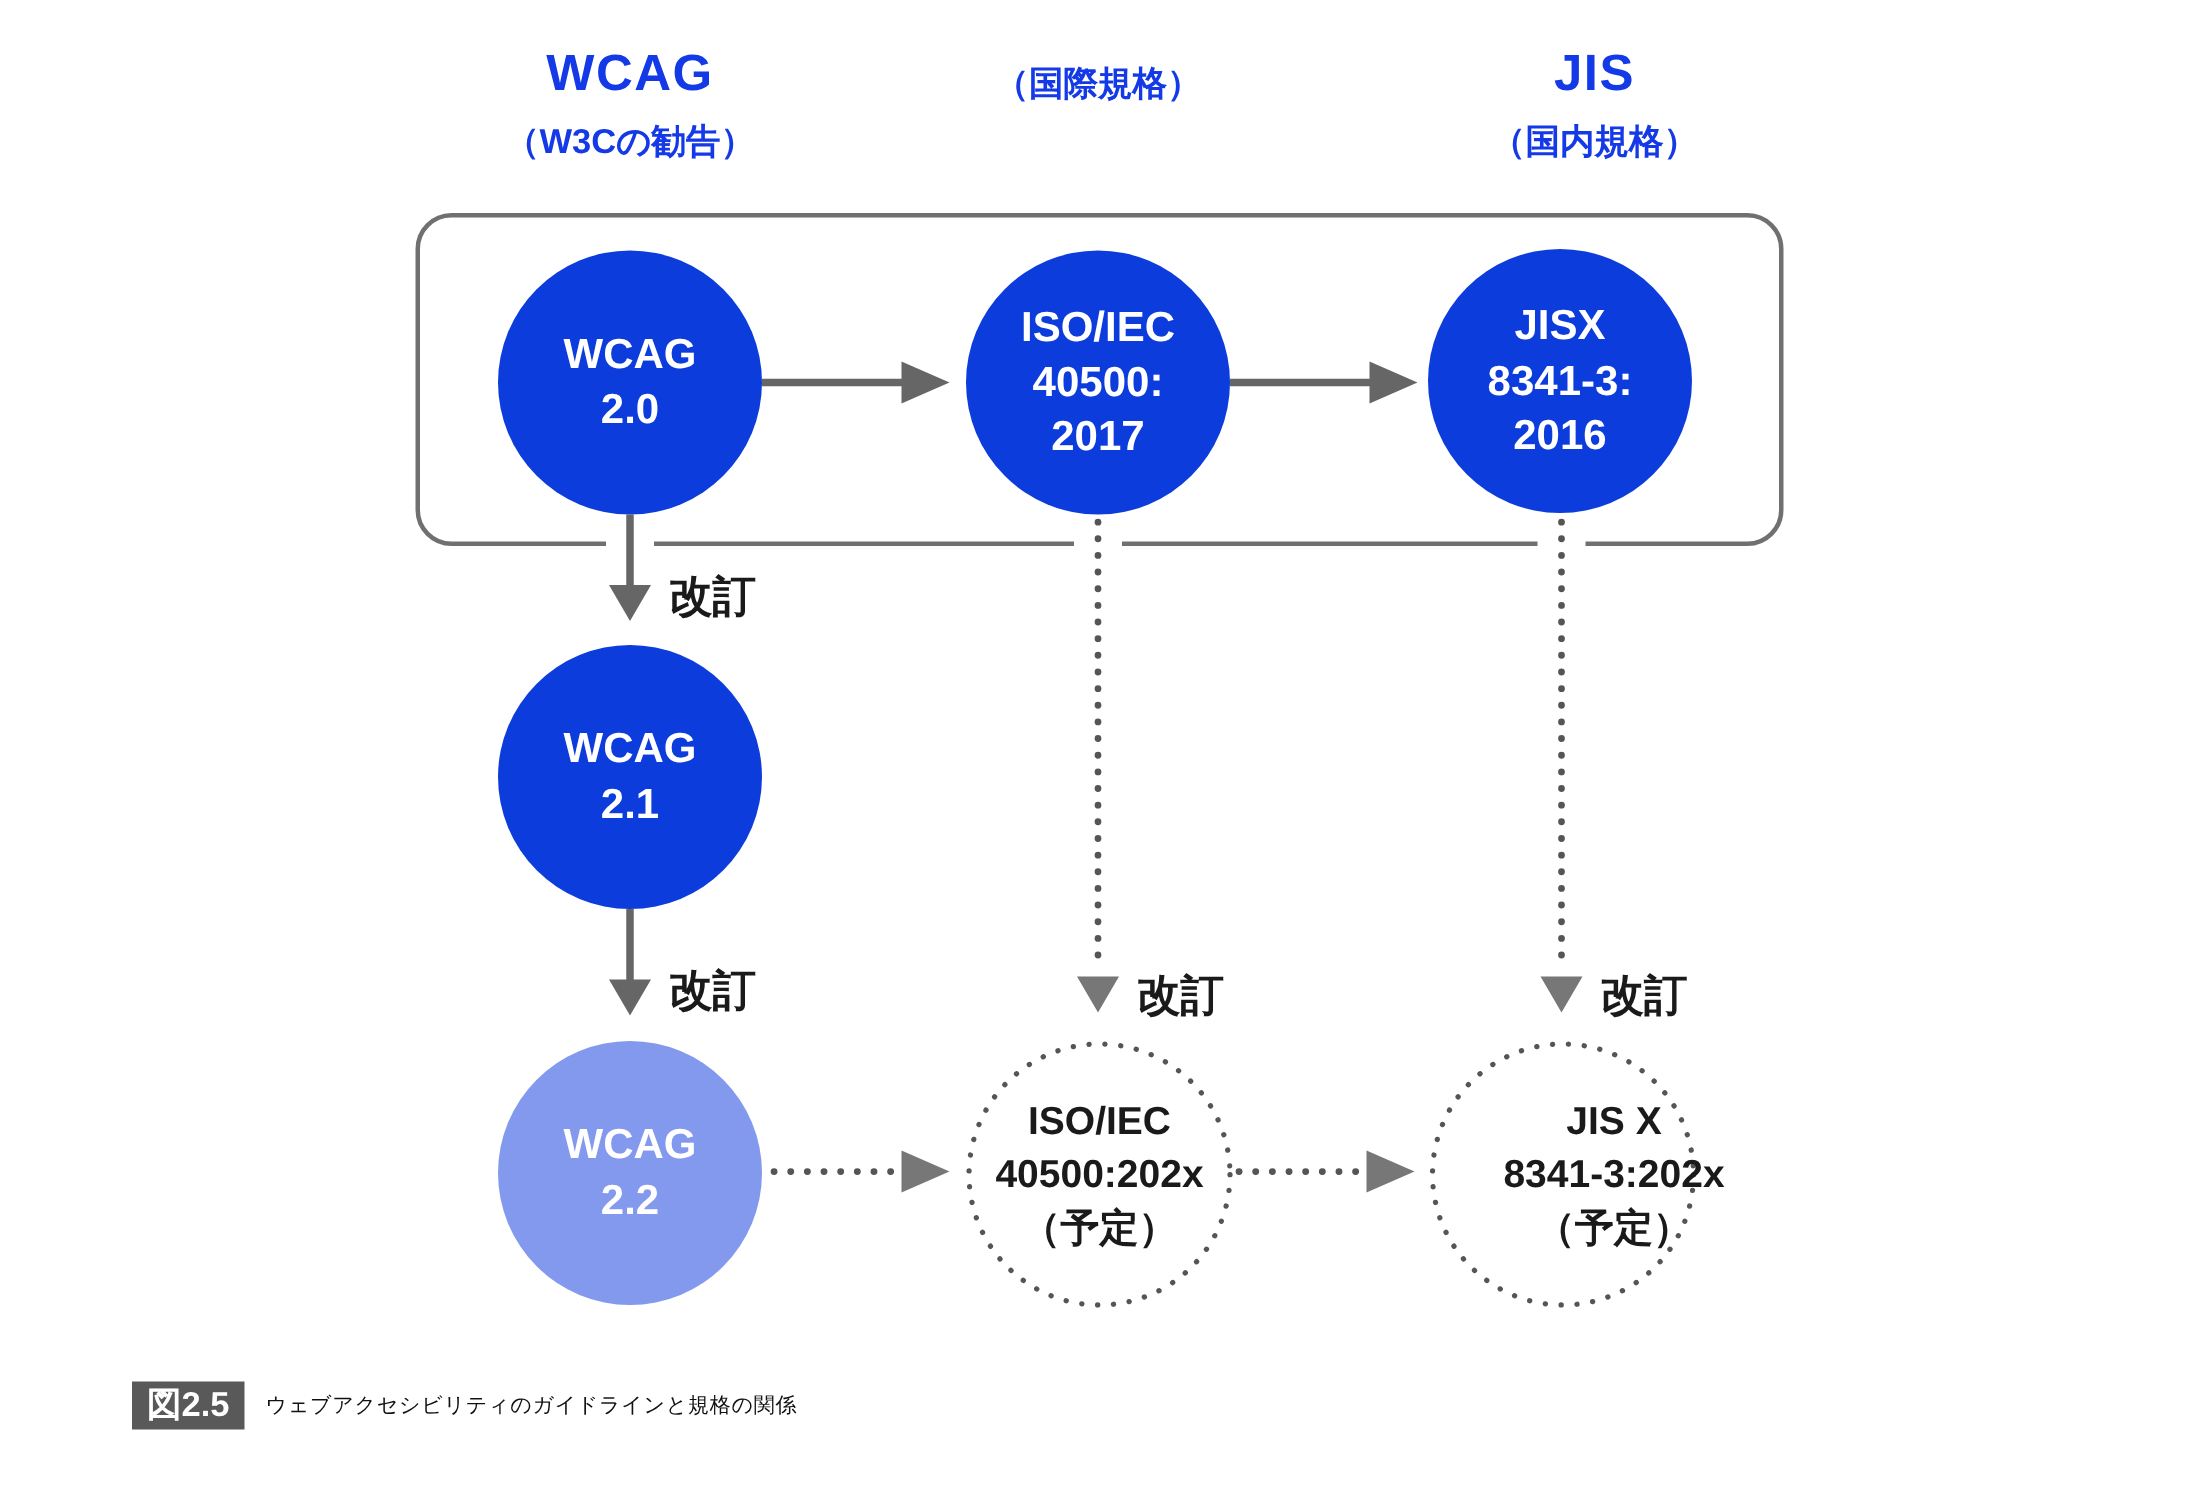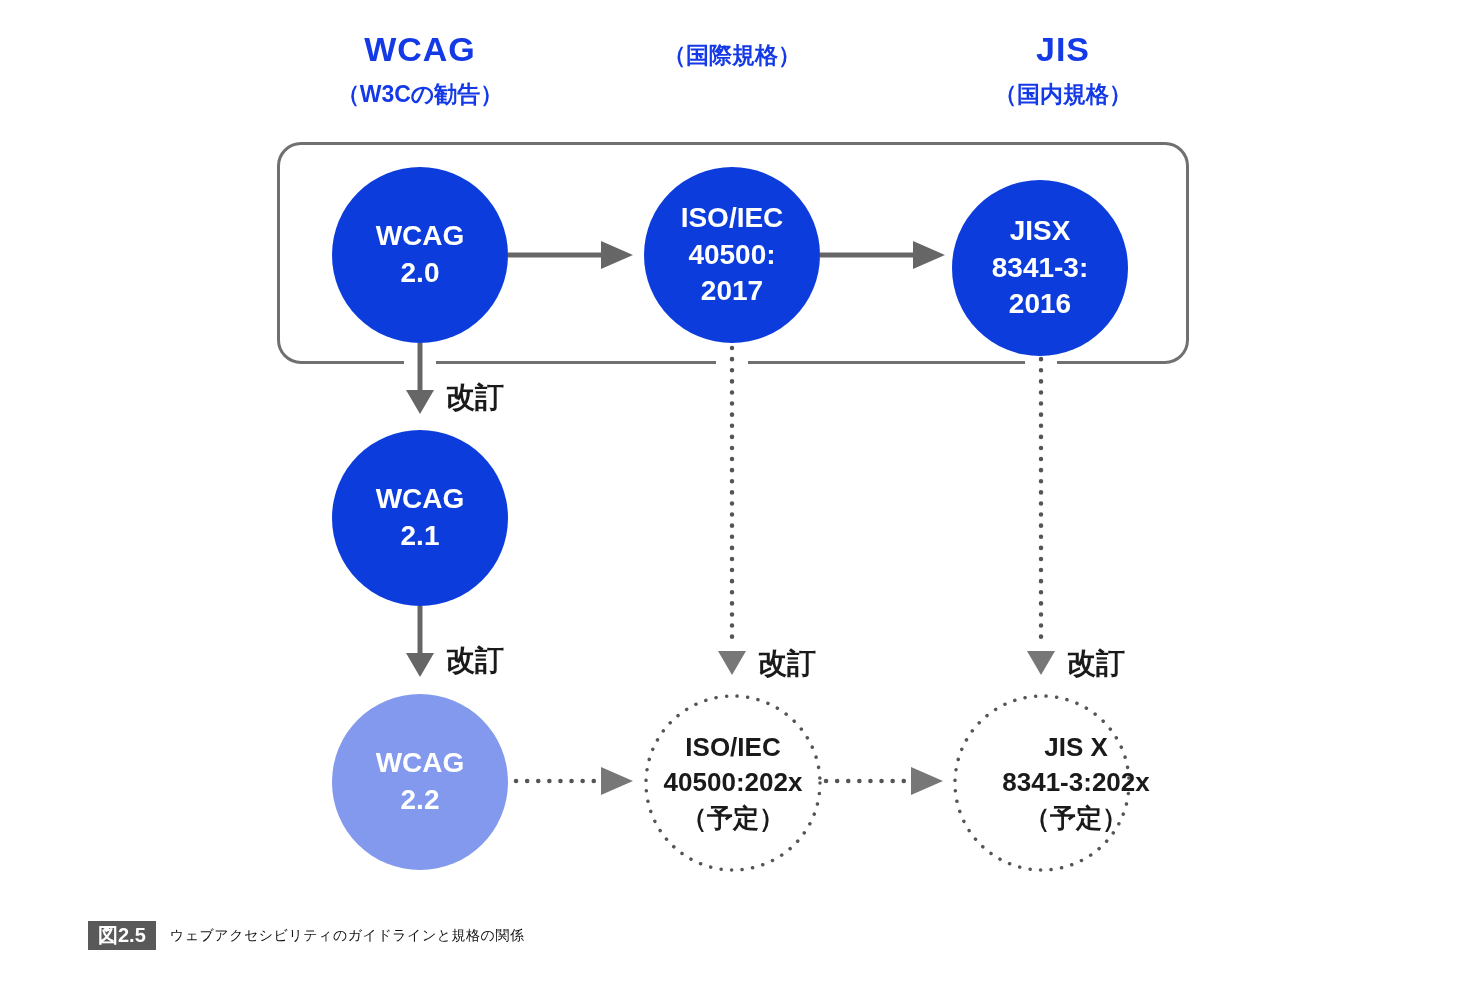--- a/index.html
+++ b/index.html
@@ -27,21 +27,21 @@
   .node .line{font-size:28px;font-weight:bold;line-height:1.32;white-space:nowrap;}
 
   .node.ghost{width:174px;height:174px;background:transparent;color:#1a1a1a;}
   .node.ghost .line{font-size:26px;line-height:1.35;}
 
   
   .rev-label{position:absolute;font-size:29px;font-weight:bold;color:#1a1a1a;white-space:nowrap;}
 
   
   .caption{position:absolute;left:88px;top:921px;display:flex;align-items:center;}
-  .caption .badge{background:#595959;color:#ffffff;font-size:20px;font-weight:bold;
+  .caption .badge{background:#595959;color:#ffffff;font-size:23px;font-weight:bold;
                   padding:4px 10px 5px 10px;line-height:1;}
   .caption .text{margin-left:14px;font-size:14px;color:#111111;letter-spacing:0.5px;}
 </style>
 </head>
 <body>
 
 <div class="stage">
 
   <div class="col-head" style="left:300px;top:30px;">
     <div class="title">WCAG</div>
@@ -105,21 +105,21 @@
 
   <div class="node solid" style="left:332px;top:167px;">
     <div class="line">WCAG</div>
     <div class="line">2.0</div>
   </div>
   <div class="node solid" style="left:644px;top:167px;">
     <div class="line">ISO/IEC</div>
     <div class="line">40500:</div>
     <div class="line">2017</div>
   </div>
-  <div class="node solid" style="left:952px;top:180px;">
+  <div class="node solid" style="left:952px;top:166px;">
     <div class="line">JISX</div>
     <div class="line">8341-3:</div>
     <div class="line">2016</div>
   </div>
   <div class="node solid" style="left:332px;top:430px;">
     <div class="line">WCAG</div>
     <div class="line">2.1</div>
   </div>
   <div class="node light" style="left:332px;top:694px;">
     <div class="line">WCAG</div>

